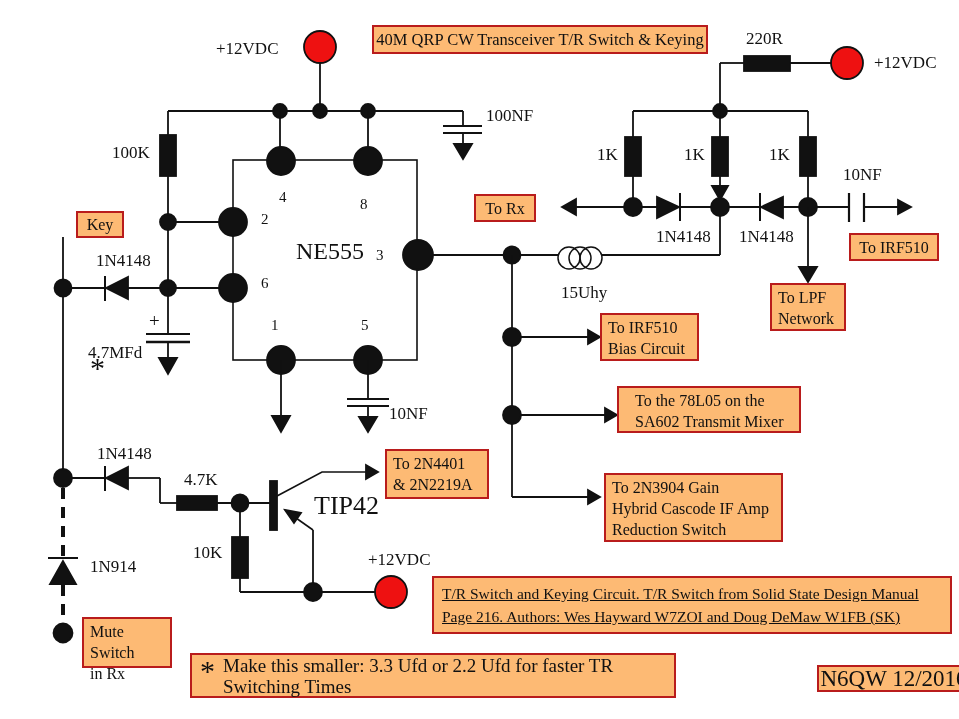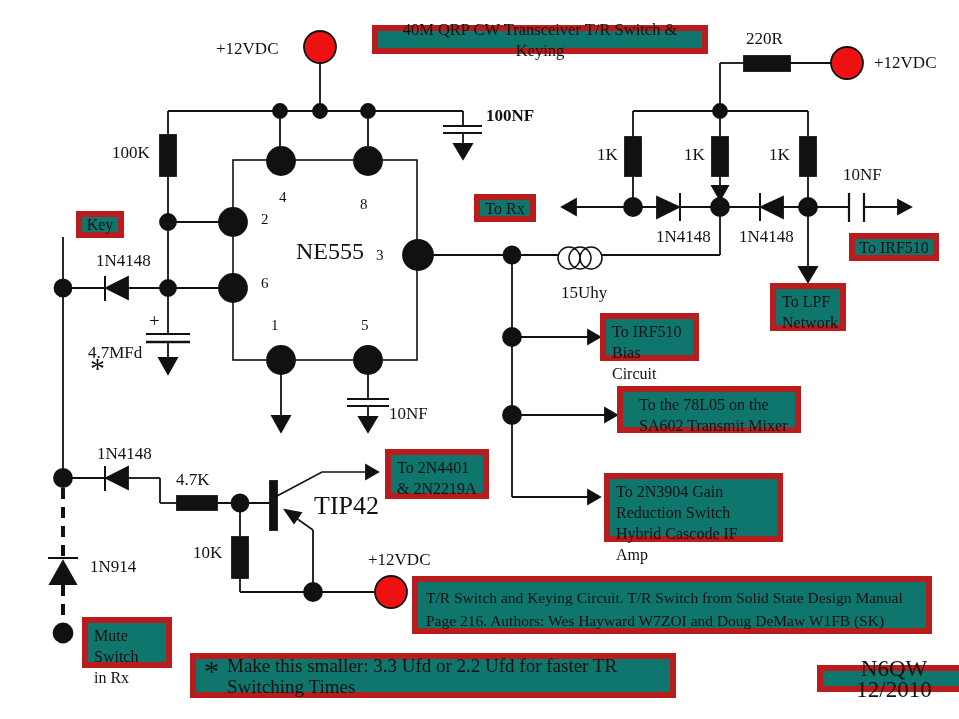--- a/index.html
+++ b/index.html
@@ -2,21 +2,21 @@
 <html><head>
 <meta charset="utf-8">
 <style>
   html,body{margin:0;padding:0;background:#ffffff;}
   .canvas{position:relative;width:959px;height:719px;background:#ffffff;overflow:hidden;
           font-family:"Liberation Serif","DejaVu Serif",serif;color:#111;}
   svg.wires{position:absolute;left:0;top:0;}
   .lbl{position:absolute;white-space:nowrap;font-size:17px;line-height:1.1;}
   .sm{font-size:15px;}
   .big{font-size:24px;}
-  .cbox{position:absolute;border:6px solid #b91c1c;background:#0f766e;font-size:16px;line-height:21px;
+  .cbox{position:absolute;border:2px solid #b91c1c;background:#fdba74;font-size:16px;line-height:21px;
         padding:2px 6px;box-sizing:border-box;}
   .center{display:flex;align-items:center;justify-content:center;text-align:center;padding:0;}
   .star{font-size:30px;line-height:20px;}
 </style>
 </head>
 <body>
 
 <div class="canvas">
 
 <svg class="wires" width="959" height="719" viewBox="0 0 959 719" stroke="#111" stroke-width="1.8" fill="none">
@@ -208,35 +208,35 @@
   <div>Bias Circuit</div>
 </div>
 
 <div class="cbox" style="left:617px;top:386px;width:184px;height:47px;padding-left:16px;">
   <div>To the 78L05 on the</div>
   <div>SA602 Transmit Mixer</div>
 </div>
 
 <div class="cbox" style="left:580px;top:473px;width:179px;height:69px;margin-left:24px;">
   <div>To 2N3904 Gain</div>
+  <div>Hybrid Cascode IF Amp</div>
   <div>Reduction Switch</div>
-  <div>Hybrid Cascode IF Amp</div>
 </div>
 
 <div class="cbox" style="left:385px;top:449px;width:104px;height:50px;">
   <div>To 2N4401</div>
   <div>&amp; 2N2219A</div>
 </div>
 
 <div class="cbox" style="left:82px;top:617px;width:90px;height:51px;">
   <div>Mute Switch</div>
   <div>in Rx</div>
 </div>
 
-<div class="cbox" style="left:412px;top:576px;width:520px;height:58px;font-size:15.5px;line-height:23px;padding:4px 8px;">
+<div class="cbox" style="left:432px;top:576px;width:520px;height:58px;font-size:15.5px;line-height:23px;padding:4px 8px;text-decoration:underline;">
   <span>T/R Switch and Keying Circuit. T/R Switch from Solid State Design Manual Page 216. Authors: Wes Hayward W7ZOI and Doug DeMaw W1FB (SK)</span>
 </div>
 
 <div class="cbox" style="left:190px;top:653px;width:486px;height:45px;display:flex;align-items:center;padding:0 8px;">
   <span class="star" style="margin-top:-10px;margin-right:8px;">*</span>
   <span style="font-size:19px;">Make this smaller: 3.3 Ufd or 2.2 Ufd for faster TR Switching Times</span>
 </div>
 
 <div class="cbox center" style="left:785px;top:665px;width:154px;height:27px;font-size:23px;margin-left:32px;">
   <span>N6QW 12/2010</span>
@@ -244,24 +244,24 @@
 
 <div class="lbl" style="left:216px;top:40px;">+12VDC</div>
 <div class="lbl" style="left:874px;top:54px;">+12VDC</div>
 <div class="lbl" style="left:368px;top:551px;">+12VDC</div>
 
 <div class="lbl" style="left:746px;top:30px;">220R</div>
 <div class="lbl" style="left:112px;top:144px;">100K</div>
 <div class="lbl" style="left:597px;top:146px;">1K</div>
 <div class="lbl" style="left:684px;top:146px;">1K</div>
 <div class="lbl" style="left:769px;top:146px;">1K</div>
-<div class="lbl" style="left:176px;top:471px;">4.7K</div>
+<div class="lbl" style="left:184px;top:471px;">4.7K</div>
 <div class="lbl" style="left:193px;top:544px;">10K</div>
 
-<div class="lbl" style="left:486px;top:107px;font-weight:bold;">100NF</div>
+<div class="lbl" style="left:486px;top:107px;">100NF</div>
 <div class="lbl" style="left:389px;top:405px;">10NF</div>
 <div class="lbl" style="left:843px;top:166px;">10NF</div>
 <div class="lbl" style="left:88px;top:344px;">4.7MFd</div>
 <div class="lbl" style="left:149px;top:311px;font-size:19px;">+</div>
 <div class="lbl star" style="left:90px;top:358px;">*</div>
 
 <div class="lbl" style="left:96px;top:252px;">1N4148</div>
 <div class="lbl" style="left:97px;top:445px;">1N4148</div>
 <div class="lbl" style="left:656px;top:228px;">1N4148</div>
 <div class="lbl" style="left:739px;top:228px;">1N4148</div>

